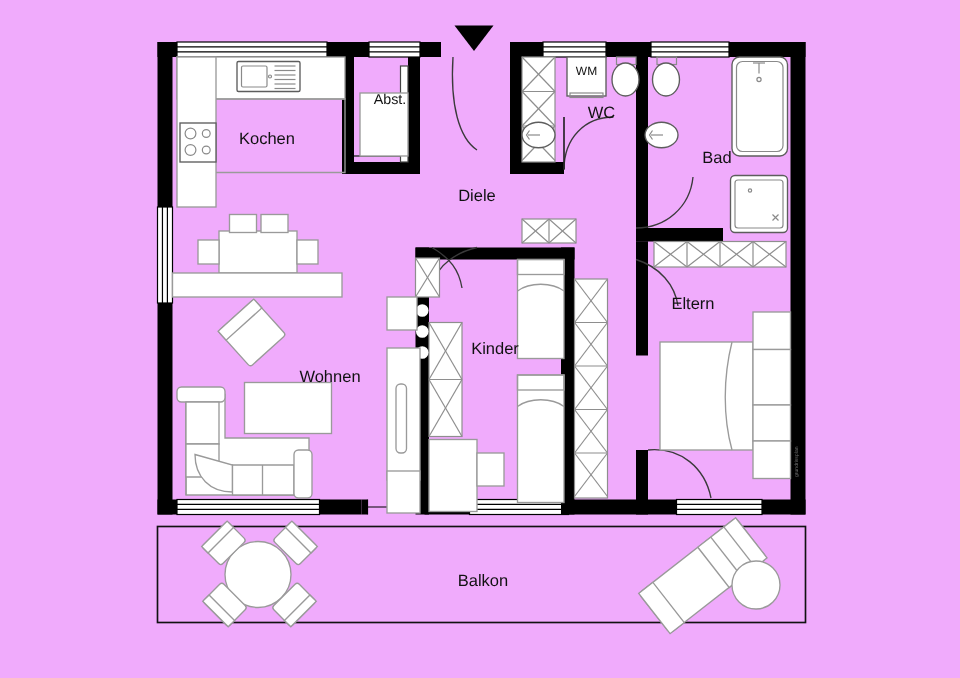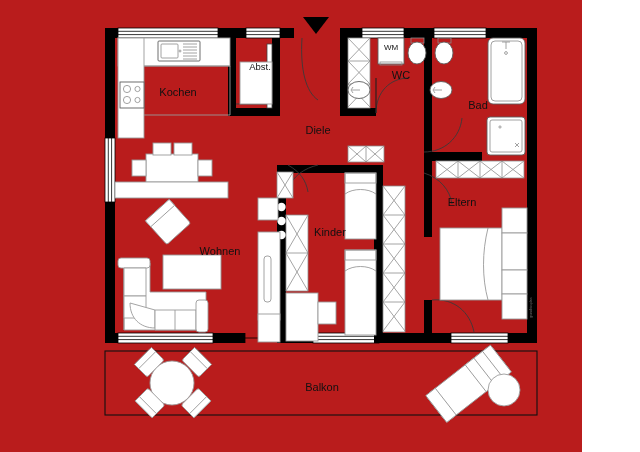--- a/index.html
+++ b/index.html
@@ -1,18 +1,18 @@
 <!DOCTYPE html>
 <html><head>
 <meta charset="utf-8">
 <style>
   html,body{margin:0;padding:0;background:#ffffff;}
   body{width:640px;height:452px;overflow:hidden;
        font-family:"Liberation Sans",sans-serif;}
-  #stage{position:relative;width:582px;height:452px;background:#b91c1c;}
+  #stage{position:relative;width:640px;height:452px;background:#f0abfc;}
   svg{display:block;}
   .rlabel{font-family:"Liberation Sans",sans-serif;font-size:11px;fill:#111;
           text-anchor:middle;dominant-baseline:middle;}
   .rlabel.small{font-size:9.5px;}
   .rlabel.tiny{font-size:8px;}
   .wall{fill:#000000;}
   .furn{fill:#ffffff;stroke:#9a9a9a;stroke-width:0.9;}
   .furnline{stroke:#9a9a9a;stroke-width:0.9;fill:none;}
   .door{stroke:#3a3a3a;stroke-width:0.9;fill:none;}
   .doorleaf{stroke:#222;stroke-width:1.1;fill:none;}

